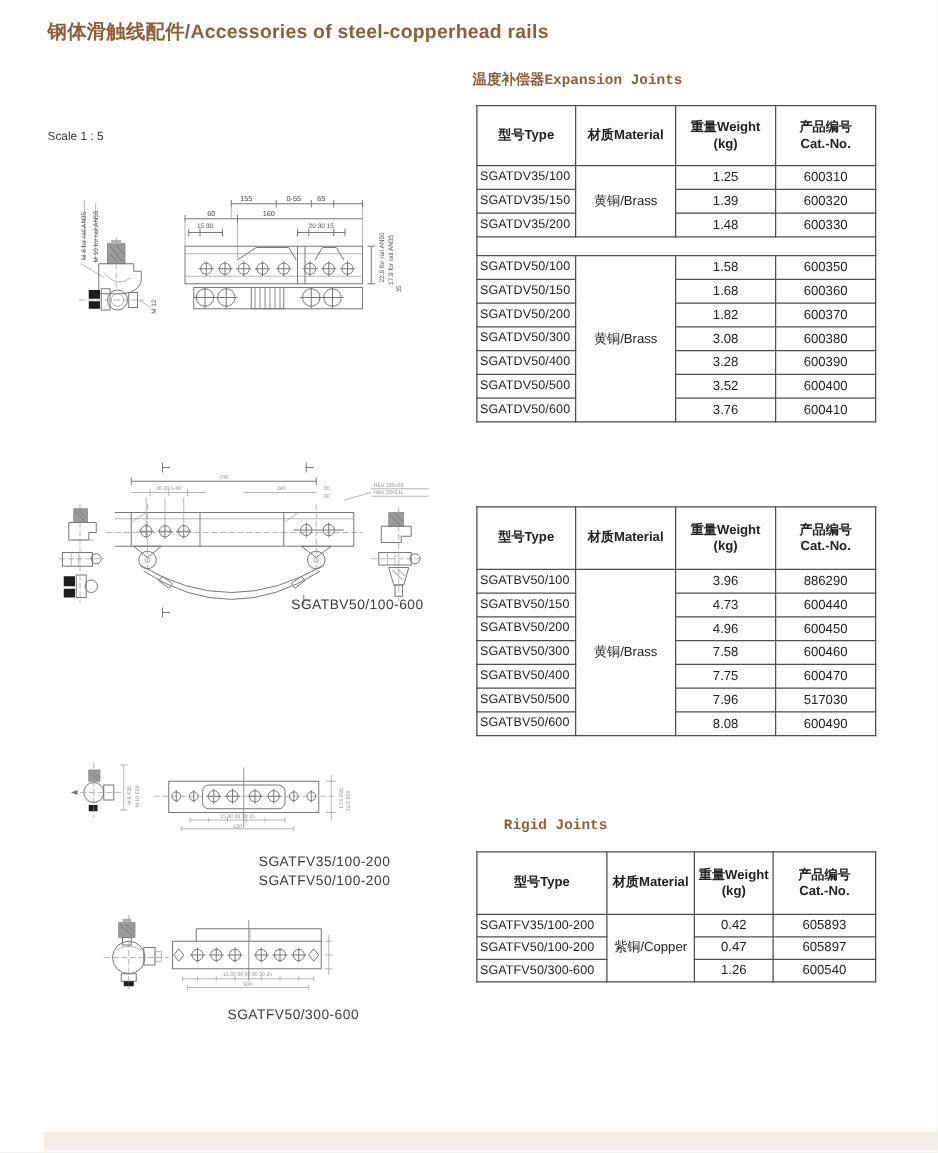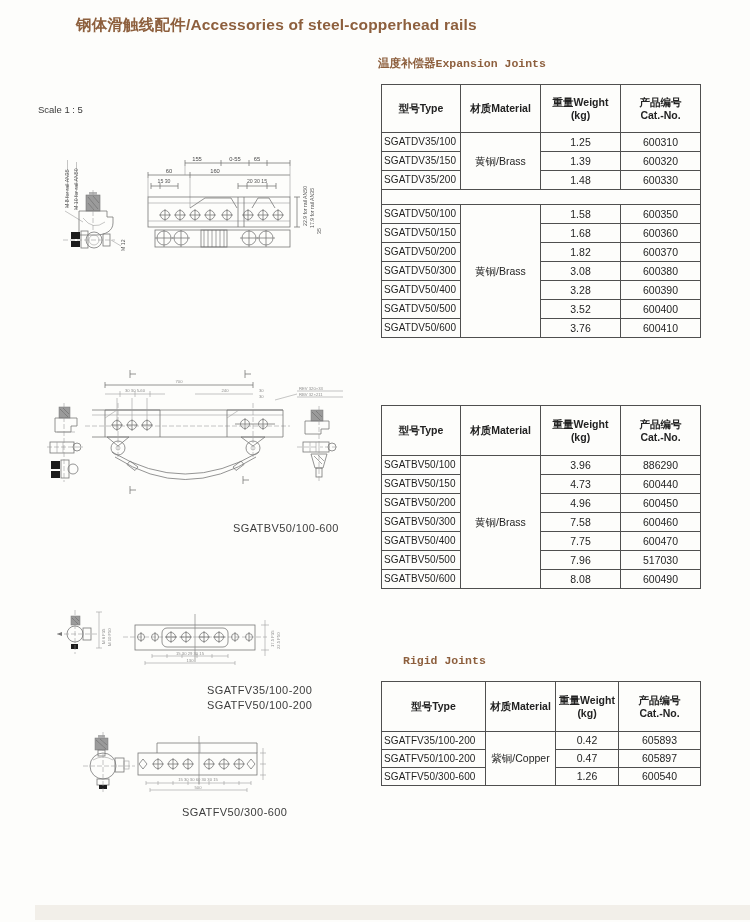--- a/index.html
+++ b/index.html
@@ -1,37 +1,37 @@
 <!DOCTYPE html>
 <html><head>
 <meta charset="utf-8">
 <style>
   html,body{margin:0;padding:0;background:#e9e9e9;}
   #page{position:relative;width:750px;height:922px;background:#fdfdfb;overflow:hidden;
         font-family:"Liberation Sans", sans-serif;}
   .abs{position:absolute;}
-  .title{left:38px;top:15px;font-size:15.5px;font-weight:700;color:#8d5f3d;letter-spacing:.2px;white-space:nowrap;margin-left:38px;}
+  .title{left:38px;top:15px;font-size:15.5px;font-weight:700;color:#8d5f3d;letter-spacing:.2px;white-space:nowrap;}
   .scale{left:38px;top:56px;font-size:9.5px;color:#3a3a3a;margin-top:48px;}
   .sec{font-size:11.5px;font-weight:700;color:#8d5f3d;white-space:nowrap;font-family:Liberation Mono, monospace;}
   #sec1{left:378px;top:56px;}
   #sec2{left:381px;top:654px;padding-left:22px;}
   table.t{position:absolute;border-collapse:collapse;table-layout:fixed;background:#fdfdfb;border-radius:15px;}
   #t1{left:381px;top:84px;}
   #t2{left:381px;top:405px;}
   #t3{left:381px;top:681px;}
   .t td,.t th{border:1px solid #4f4f4f;font-size:10.5px;color:#1e1e1e;text-align:center;
               vertical-align:middle;padding:0;line-height:1.2;overflow:hidden;}
   .t th{font-weight:600;color:#222;white-space:pre-line;}
   .t .ty{text-align:left;padding-left:2px;font-size:10px;letter-spacing:.1px;white-space:nowrap;margin-top:42px;}
   .h48{height:48px;} .h50{height:50px;}
   .r19{height:19px;} .r18{height:18px;}
   .sp td{height:14px;}
   .cap{font-size:11px;color:#3d3d3d;letter-spacing:.4px;line-height:16px;white-space:nowrap;}
   #cap1{left:222px;top:271px;}
-  #cap2{left:233px;top:520px;}
+  #cap2{left:233px;top:476px;}
   #cap3{left:207px;top:683px;line-height:14.5px;}
   #cap4{left:182px;top:804px;}
   svg{position:absolute;overflow:visible;}
   .ln{stroke:#787878;stroke-width:.8;fill:none;}
   .lnl{stroke:#a0a0a0;stroke-width:.6;fill:none;}
   .cl{stroke:#999;stroke-width:.55;stroke-dasharray:5 2;fill:none;}
   .gy{fill:#9b9b9b;}
   .dk{fill:#1c1c1c;}
   .ht{stroke:#6a6a6a;stroke-width:.6;}
   text{font-family:"Liberation Sans", sans-serif;}

